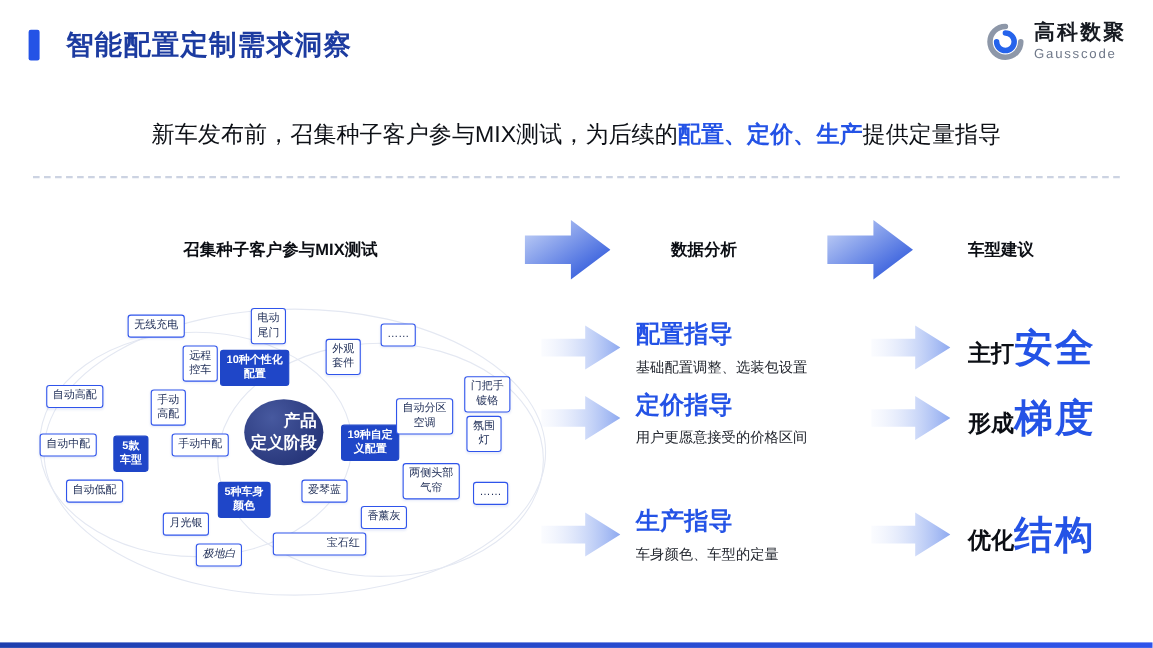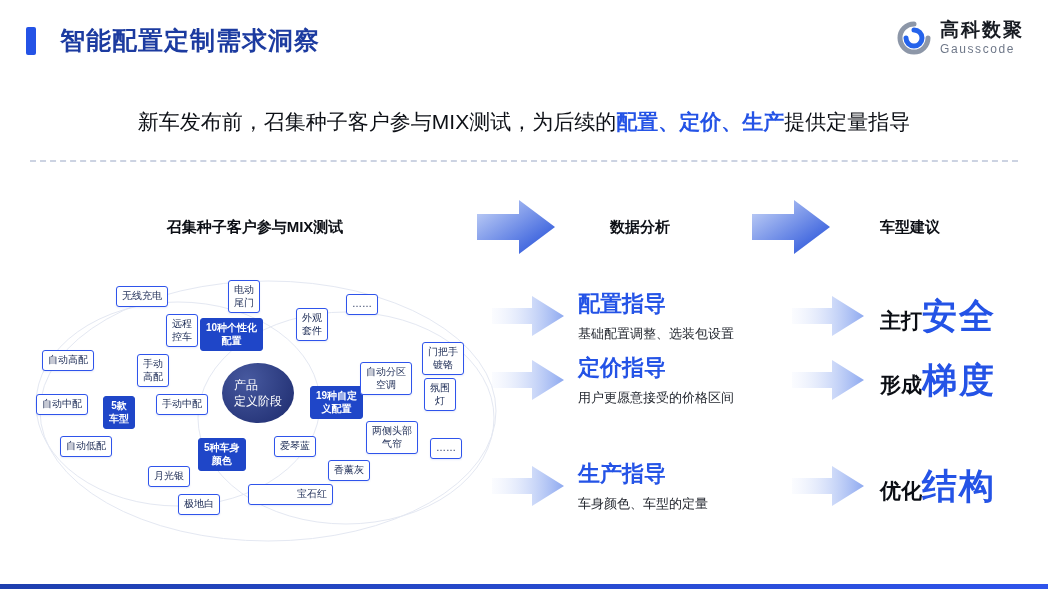--- a/index.html
+++ b/index.html
@@ -40,22 +40,22 @@
   .diagram svg.bg { position: absolute; left: 0; top: 0; z-index: 0; }
   .node {
     position: absolute; white-space: pre-line; text-align: center;
     font-size: 10px; line-height: 1.25; border-radius: 3px; padding: 3px 5px; z-index: 2;
   }
   .node.outline { background: #ffffff; border: 1px solid #2f54eb; color: #1c2b55; box-shadow: 0 1px 2px rgba(31,70,200,0.10); }
   .node.solid   { background: #1f46c8; border: 1px solid #1f46c8; color: #ffffff; font-weight: bold; }
   .center-node {
     position: absolute; left: 194px; top: 97px; width: 72px; height: 60px; border-radius: 50%;
     background: radial-gradient(circle at 35% 28%, #47599f, #1c2a6d);
-    color: #fff; font-weight: normal; font-size: 12px; line-height: 1.35;
-    display: flex; align-items: center; justify-content: center; text-align: left; white-space: pre-line; z-index: 3;
+    color: #fff; font-weight: bold; font-size: 15px; line-height: 1.35;
+    display: flex; align-items: center; justify-content: center; text-align: right; white-space: pre-line; z-index: 3;
   }
 
   
   .flow-row { position: absolute; left: 492px; width: 548px; height: 68px; display: flex; align-items: center; }
   .flow-row.r0 { top: 282px; }
   .flow-row.r1 { top: 346px; }
   .flow-row.r2 { top: 452px; }
   .soft-arrow { flex: 0 0 72px; }
   .analysis { flex: 0 0 214px; padding-left: 14px; }
   .analysis-title { font-size: 22px; font-weight: bold; color: #2453e6; }
@@ -150,21 +150,21 @@
 灯</div>
         <div class="node outline" style="left: 338px; top: 155px;">两侧头部
 气帘</div>
         <div class="node outline" style="left: 402px; top: 172px;">……</div>
         <div class="node outline" style="left: 246px; top: 170px;">爱琴蓝</div>
         <div class="node solid" style="left: 170px; top: 172px;">5种车身
 颜色</div>
         <div class="node outline" style="left: 300px; top: 194px;">香薰灰</div>
         <div class="node outline" style="left: 120px; top: 200px;">月光银</div>
         <div class="node outline" style="left: 220px; top: 218px; padding-left: 48px;">宝石红</div>
-        <div class="node outline" style="left: 150px; top: 228px;">极地白</div>
+        <div class="node outline" style="left: 150px; top: 228px; font-style: italic;">极地白</div>
       </div>
     <div class="center-node">产品
 定义阶段</div>
   </div>
 
   <div class="flow-row r0">
     <svg class="soft-arrow" width="72" height="46" viewBox="0 0 72 46">
         <polygon points="0,15 40,15 40,3 72,23 40,43 40,31 0,31" fill="url(#arrowSoft)"></polygon>
       </svg>
     <div class="analysis">

